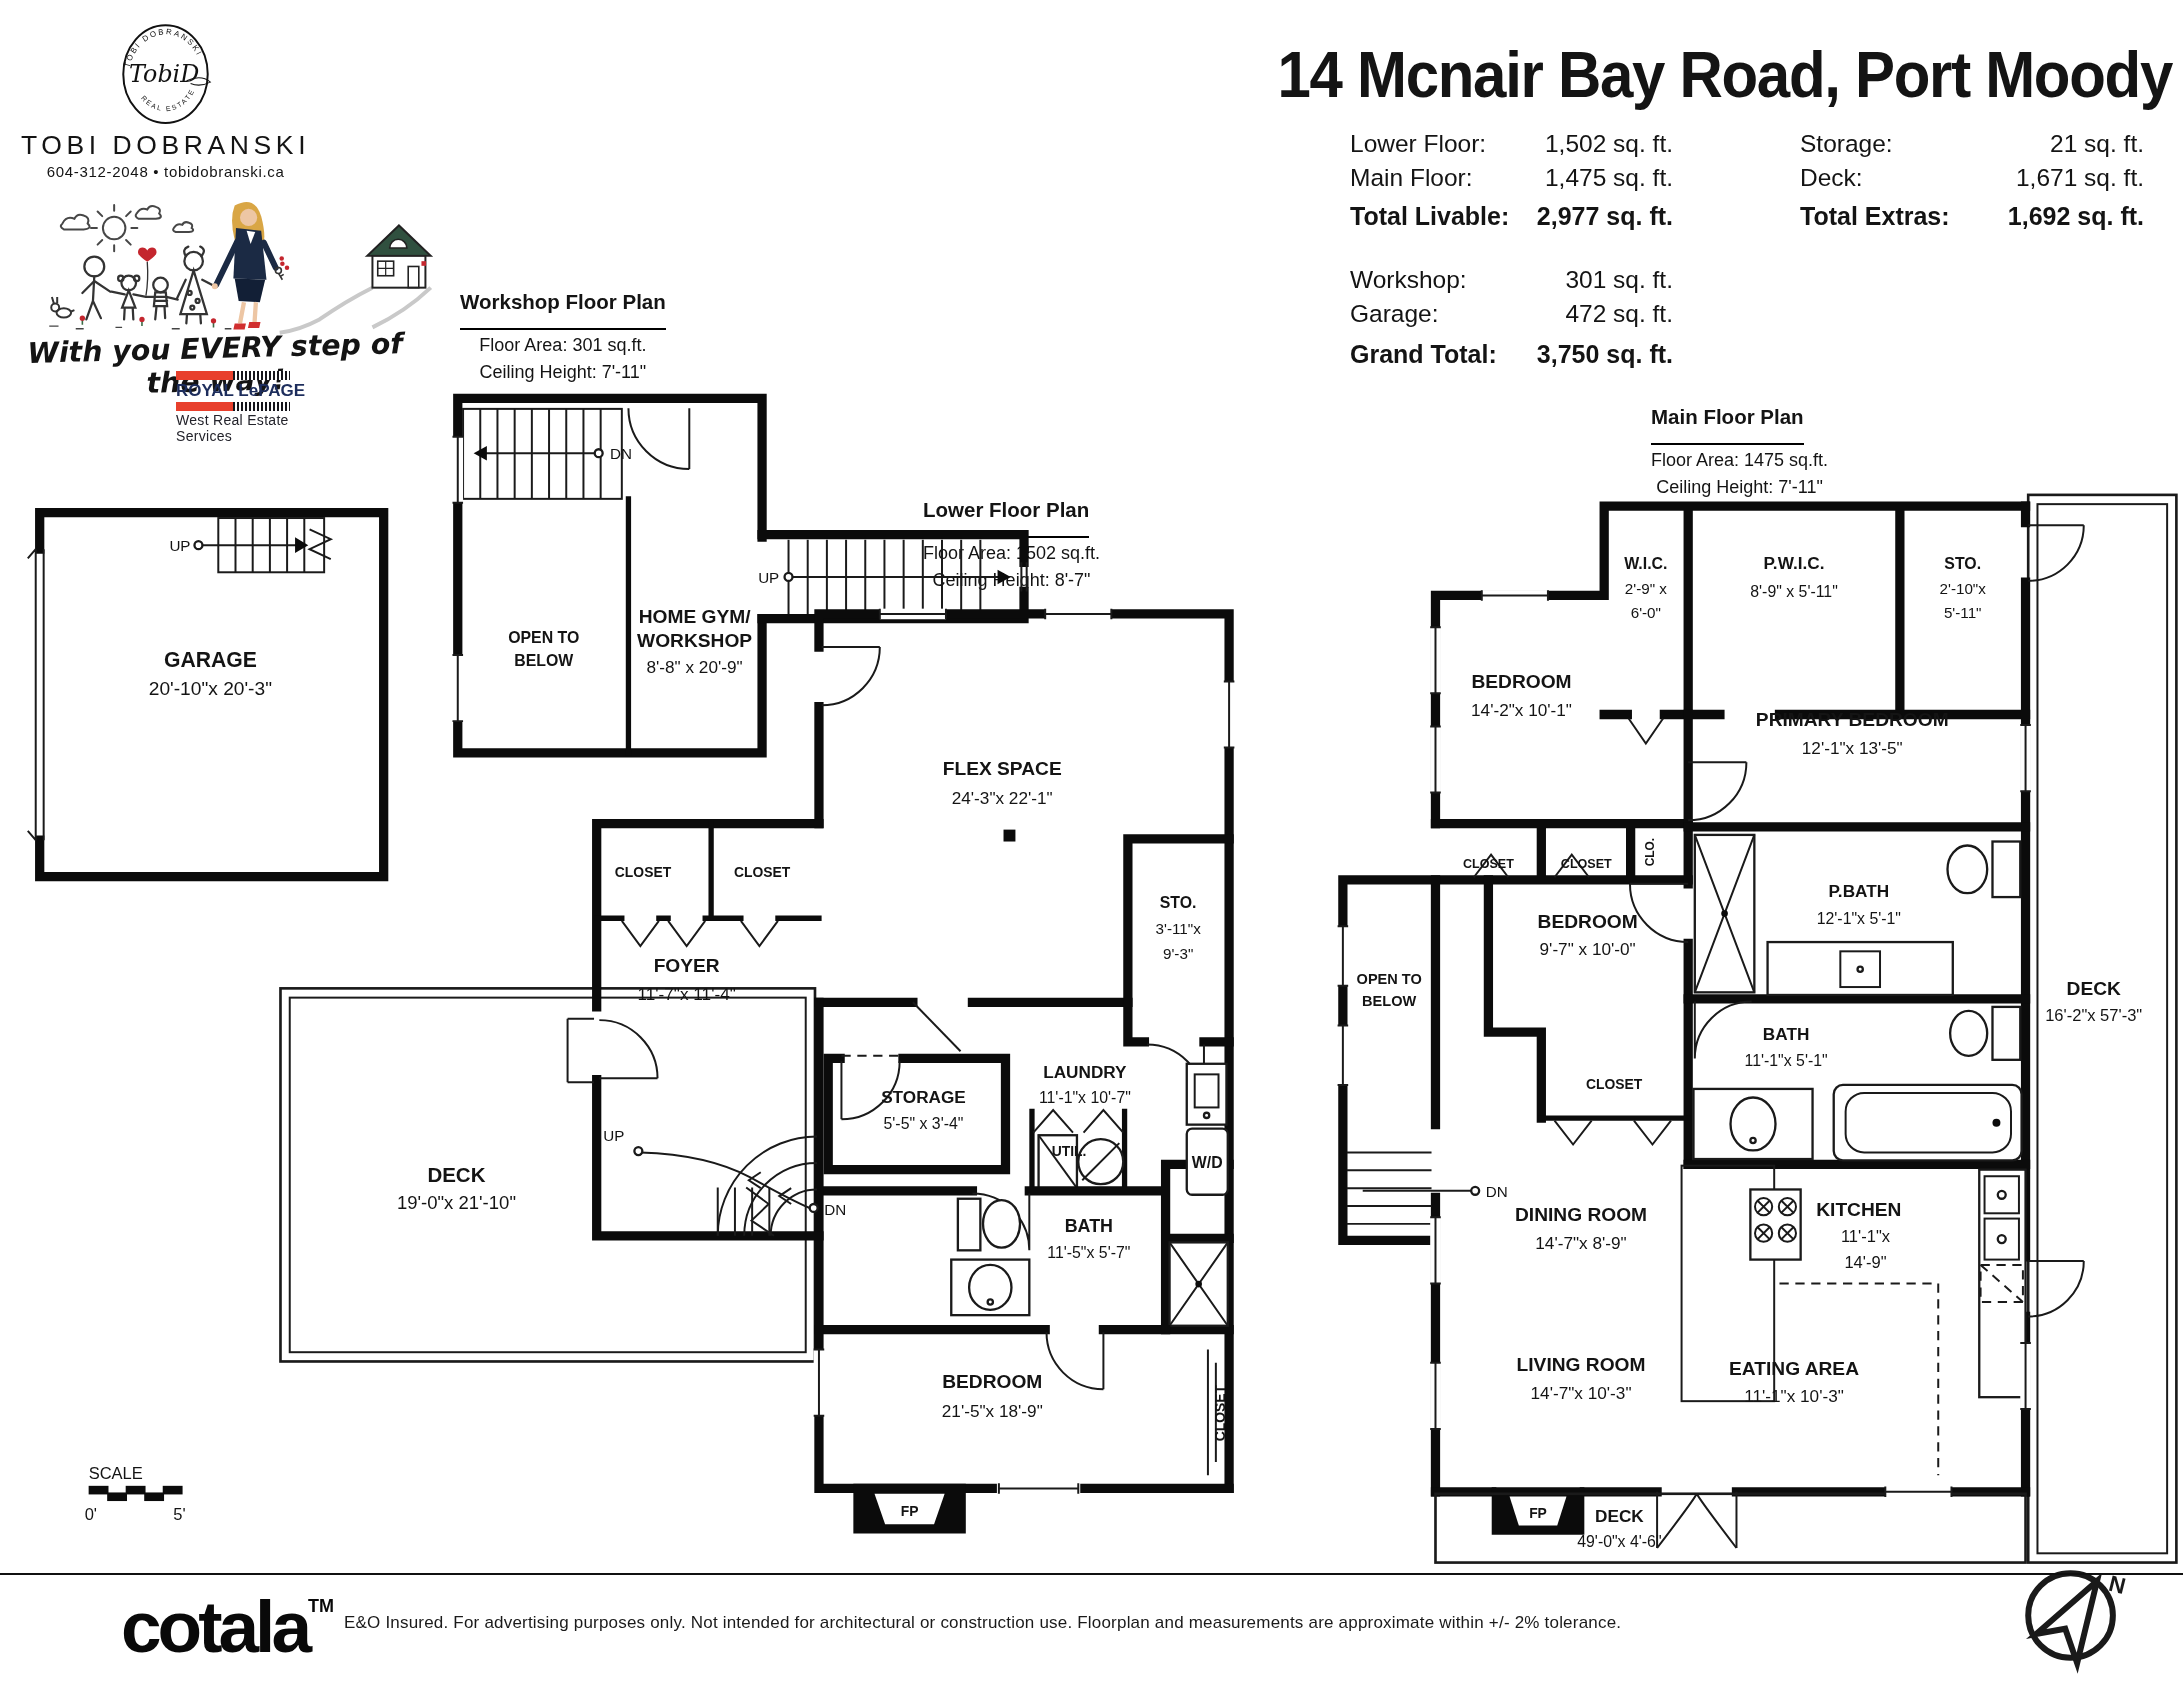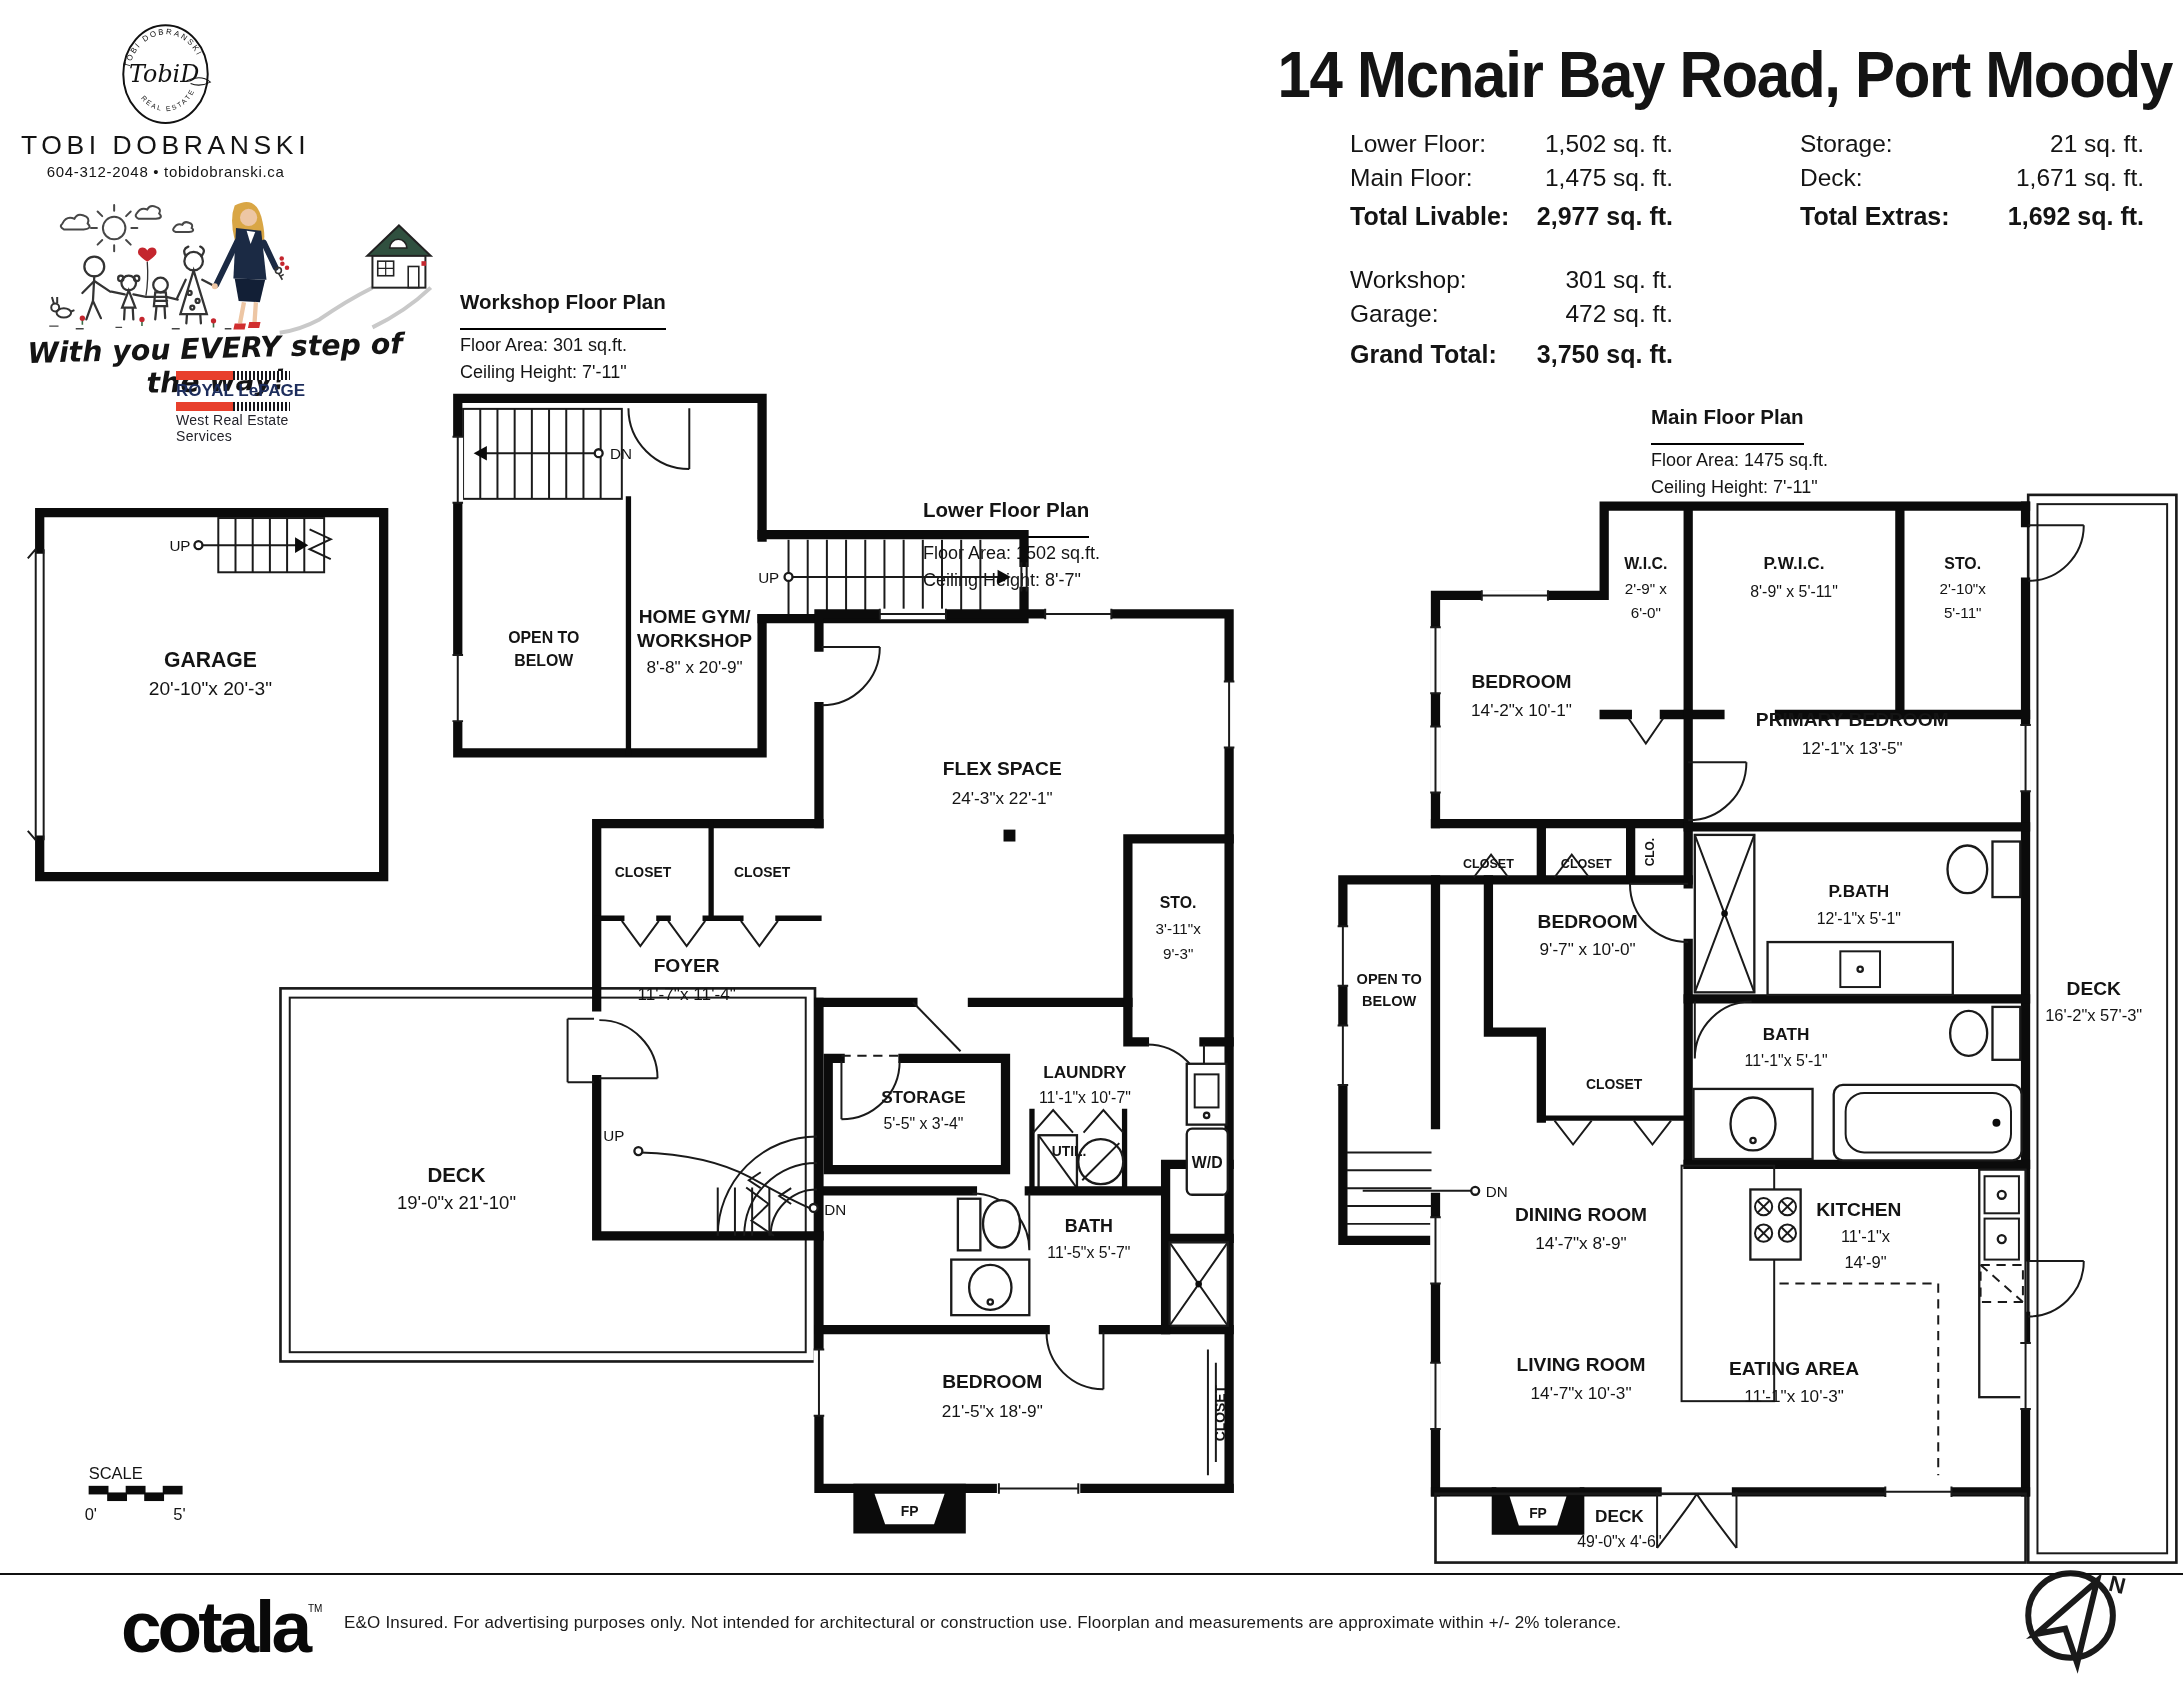--- a/index.html
+++ b/index.html
@@ -25,26 +25,26 @@
   .title{left:1092px;top:38px;width:1080px;text-align:right;font-size:60px;font-weight:700;
          letter-spacing:-1.3px;transform:scaleY(1.08);transform-origin:top right;white-space:nowrap;}
   .stat{position:absolute;font-size:24.5px;white-space:nowrap;text-align:right;}
   .stat.val{text-align:right;}
   .stat.bold{font-weight:700;font-size:25px;}
 
   
   .ph{position:absolute;}
   .ph .t{font-size:20.5px;font-weight:700;border-bottom:2px solid #000;padding-bottom:14px;
          display:inline-block;white-space:nowrap;}
-  .ph .s{font-size:18px;margin-top:5.3px;white-space:nowrap;}
+  .ph .s{font-size:18px;margin-top:5.3px;white-space:nowrap;text-align:center;}
 
   
   .divider{left:0;top:1573px;width:2183px;height:0;border-top:2.6px solid #101010;}
   .cotala{left:121px;top:1585px;font-size:73px;font-weight:700;letter-spacing:-4px;color:#090909;}
-  .cotala sup{font-size:10px;letter-spacing:0;vertical-align:40px;font-weight:400;text-align:right;}
+  .cotala sup{font-size:18px;letter-spacing:0;vertical-align:40px;font-weight:700;text-align:right;}
   .disclaimer{left:344px;top:1613px;width:1522px;font-size:17px;color:#1a1a1a;letter-spacing:0.2px;}
 
   
   .wall{stroke:#0b0b0b;stroke-width:14;fill:none;stroke-linecap:square;}
   .wallthin{stroke:#0b0b0b;stroke-width:8;fill:none;stroke-linecap:square;}
   .line{stroke:#1a1a1a;stroke-width:3;fill:none;}
   .line4{stroke:#1a1a1a;stroke-width:4;fill:none;}
   .fix{stroke:#1a1a1a;stroke-width:3.5;fill:#ffffff;}
   .dash{stroke:#1a1a1a;stroke-width:3;fill:none;stroke-dasharray:14 10;}
   .blk{fill:#0b0b0b;stroke:none;}

